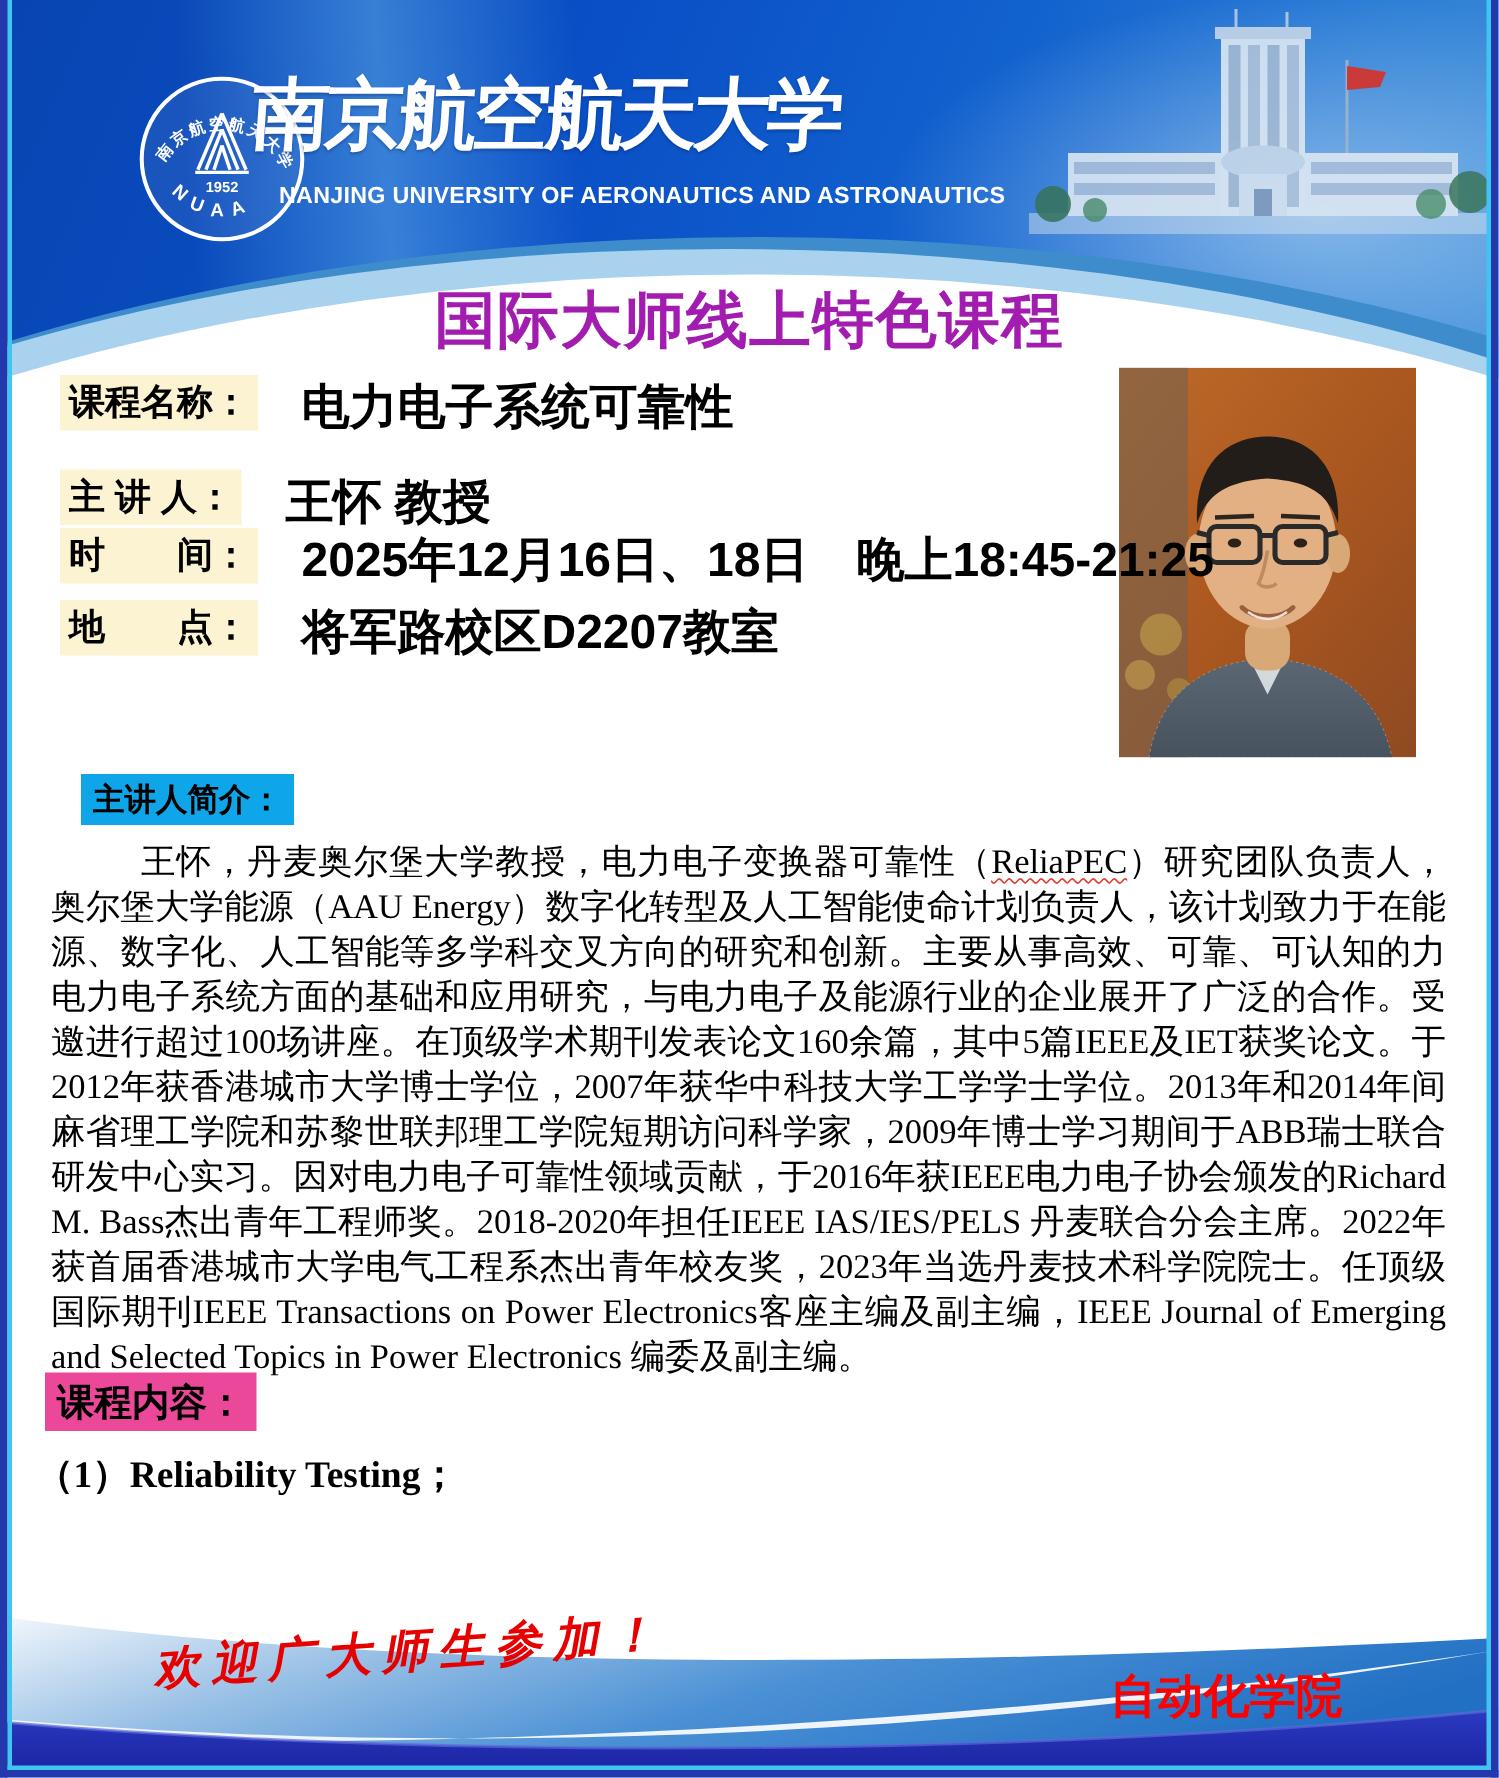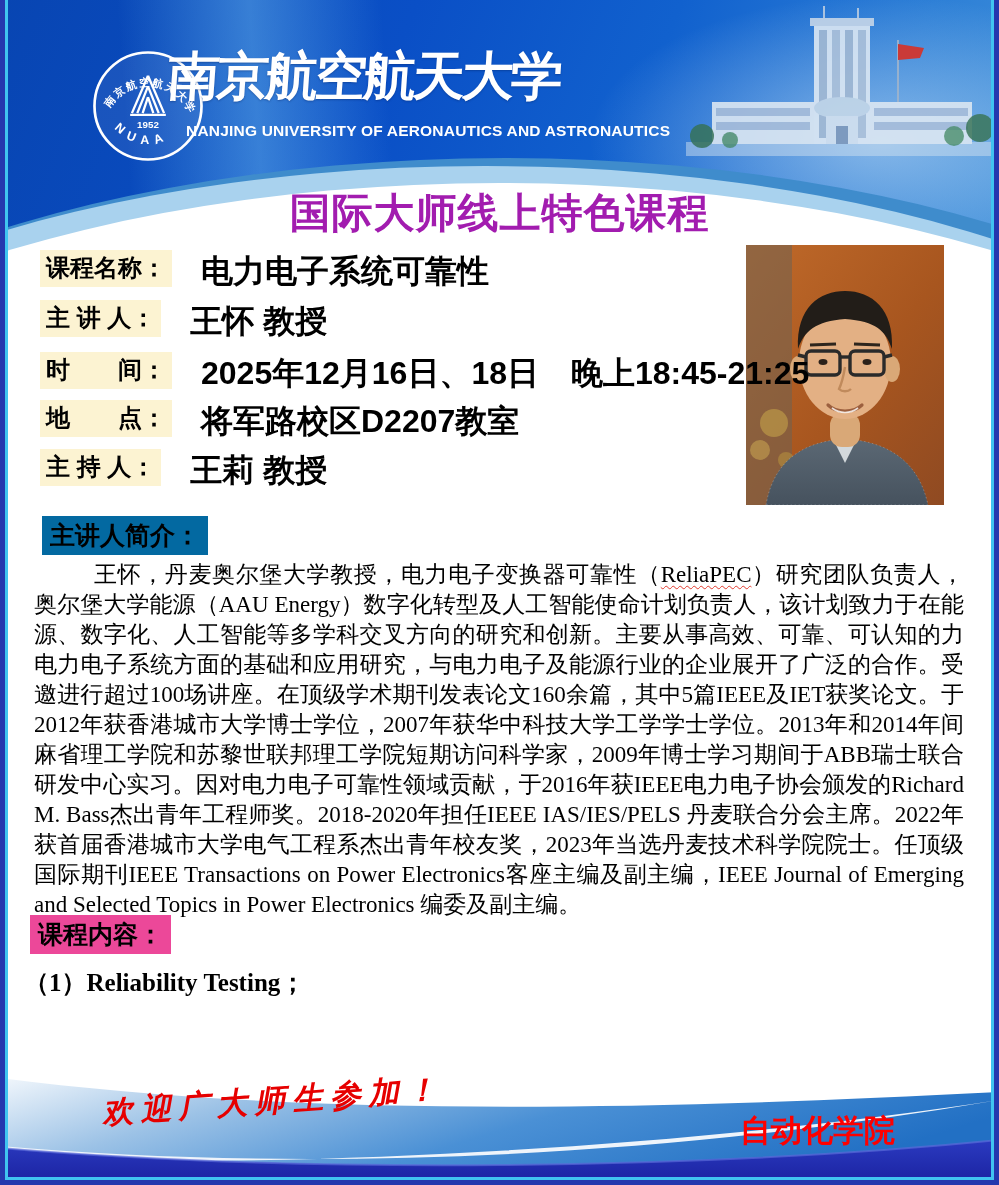--- a/index.html
+++ b/index.html
@@ -30,25 +30,25 @@
   .uni-en{position:absolute;left:186px;top:122px;color:#ffffff;font-size:15.5px;font-weight:700;
           letter-spacing:.2px;white-space:nowrap;}
   
   .main-title{position:absolute;left:0;right:0;top:186px;text-align:center;color:#a21caf;
           font-family:"Liberation Serif","DejaVu Serif",serif;font-size:41px;font-weight:900;
           letter-spacing:1px;z-index:5;}
   
   .info-row{position:absolute;left:40px;display:flex;align-items:flex-start;gap:29px;z-index:5;white-space:nowrap;}
   .info-label{background:#fcf3d2;color:#000;font-size:24px;font-weight:700;padding:2px 6px 3px 6px;}
   .info-value{color:#000;font-size:32px;font-weight:700;}
-  .row-1{top:250px}.row-2{top:300px}.row-3{top:352px}.row-4{top:400px}.row-5{top:449px}
+  .row-1{top:250px}.row-2{top:313px}.row-3{top:352px}.row-4{top:400px}.row-5{top:449px}
   
   .photo{position:absolute;left:746px;top:245px;width:198px;height:260px;z-index:4;overflow:hidden;}
   
-  .bio-heading{position:absolute;left:42px;top:516px;background:#0369a1;color:#000;font-size:25px;
+  .bio-heading{position:absolute;left:54px;top:516px;background:#0ea5e9;color:#000;font-size:21px;
           font-weight:700;padding:3px 8px;z-index:5;}
   .bio-text{position:absolute;left:34px;top:560px;width:930px;color:#000;font-size:23px;line-height:30px;
           text-align:justify;text-indent:60px;z-index:5;
           font-family:"Liberation Serif","DejaVu Serif",serif;}
   .spellcheck{text-decoration:underline wavy #e23a2e 1px;text-underline-offset:3px;}
   
   .content-heading{position:absolute;left:30px;top:915px;background:#ec4899;color:#000;font-size:25px;
           font-weight:700;padding:3px 8px;z-index:5;}
   .content-item{position:absolute;left:24px;width:965px;color:#000;font-size:25px;font-weight:700;
           font-family:"Liberation Serif","DejaVu Serif",serif;z-index:5;white-space:nowrap;}
@@ -143,24 +143,20 @@
     <span class="info-value">王怀 教授</span>
   </div>
   <div class="info-row row-3">
     <span class="info-label">时　　间：</span>
     <span class="info-value">2025年12月16日、18日　晚上18:45-21:25</span>
   </div>
   <div class="info-row row-4">
     <span class="info-label">地　　点：</span>
     <span class="info-value">将军路校区D2207教室</span>
   </div>
-  <div class="info-row row-5">
-    <span class="info-label">主 持 人：</span>
-    <span class="info-value">王莉 教授</span>
-  </div>
 
   <div class="photo">
     <svg viewBox="0 0 198 260" width="198" height="260">
       <defs>
         <linearGradient id="bgPh" x1="0" y1="0" x2="1" y2="1">
           <stop offset="0" stop-color="#c06a2a"></stop>
           <stop offset="0.55" stop-color="#a8561f"></stop>
           <stop offset="1" stop-color="#8f4a22"></stop>
         </linearGradient>
         <linearGradient id="shirtG" x1="0" y1="0" x2="0" y2="1">

